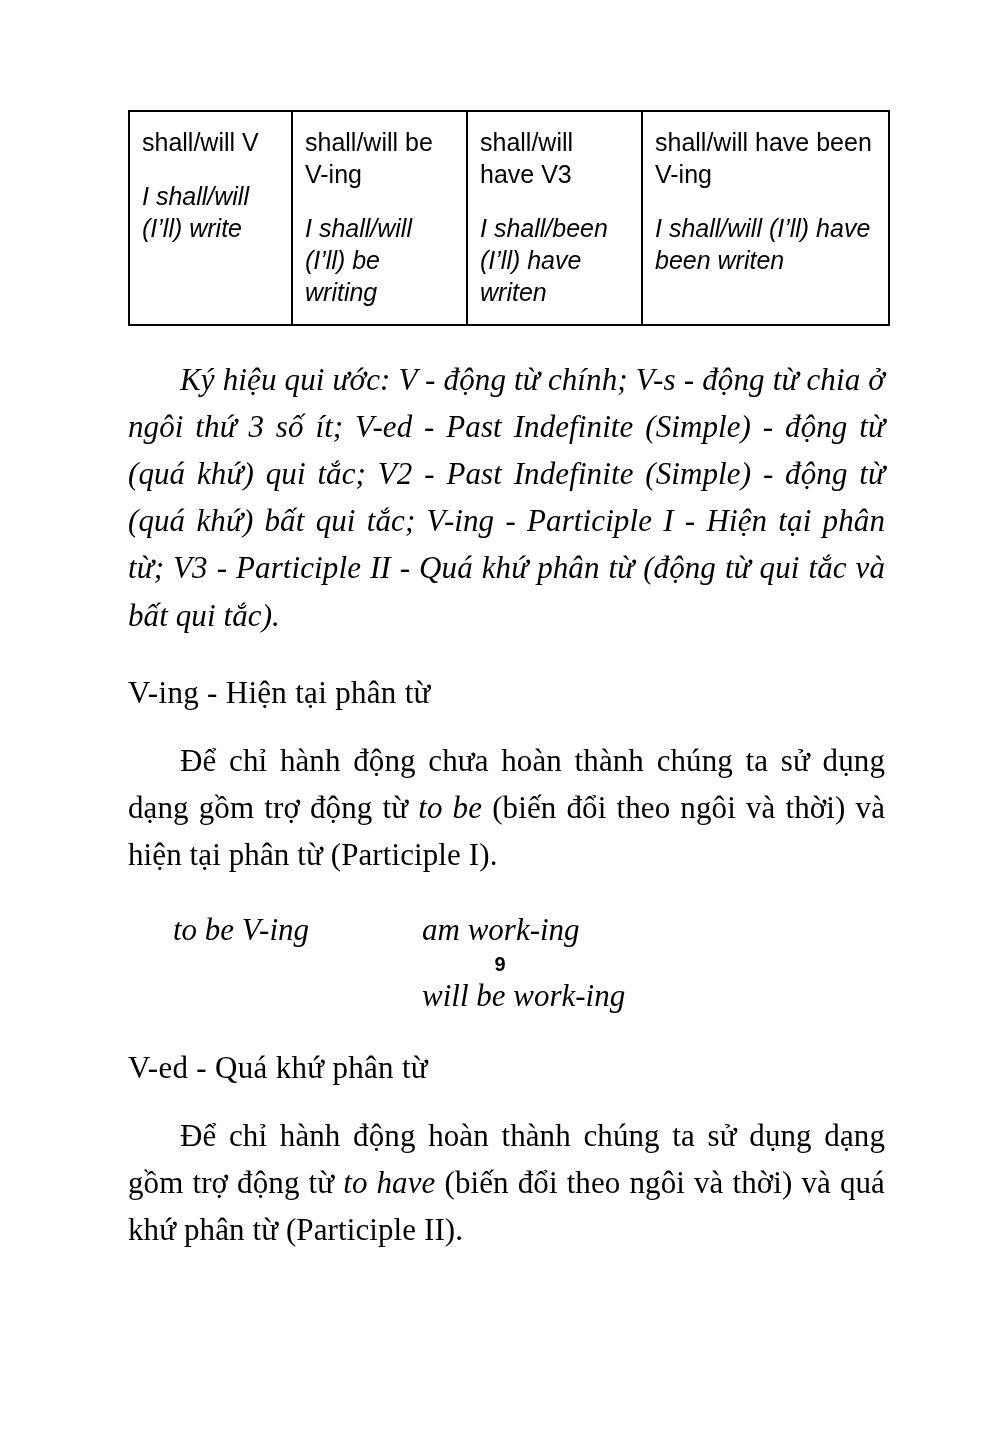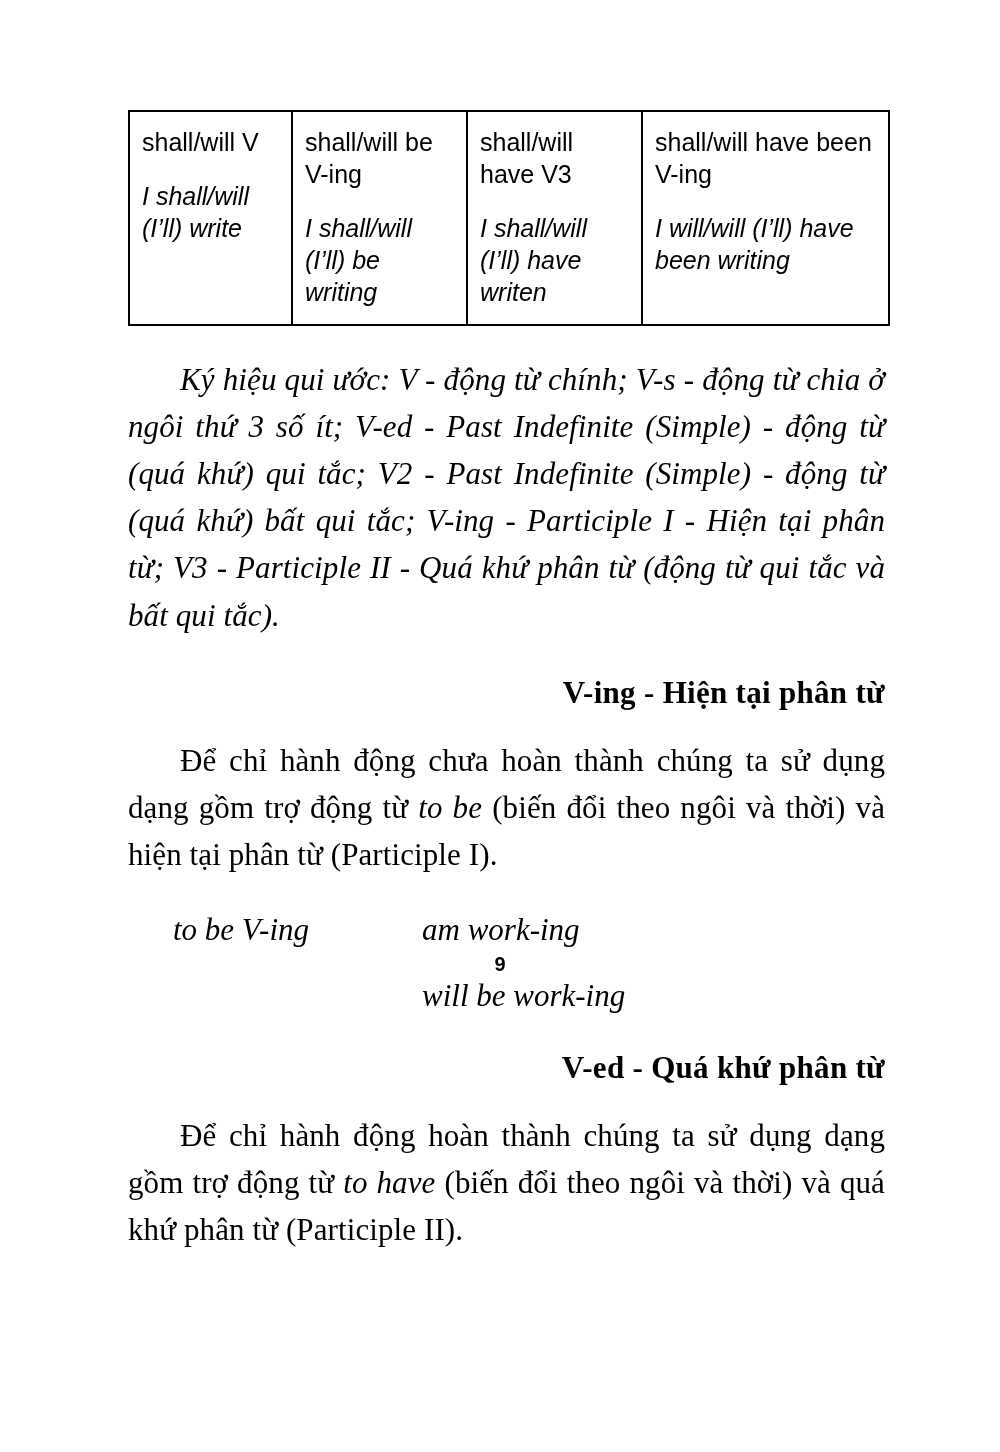--- a/index.html
+++ b/index.html
@@ -60,23 +60,23 @@
     text-indent: 52px;
     letter-spacing: 0.1px;
   }
   p.para.first {
     margin-top: 30px;
     font-style: italic;
   }
   .it { font-style: italic; }
 
   h2.heading {
-    text-align: right;
+    text-align: left;
     font-size: 31px;
-    font-weight: bold;
+    font-weight: normal;
     margin: 36px 0 6px 0;
     letter-spacing: 0.3px;
   }
 
   
   .examples {
     margin: 34px 0 0 0;
     font-style: italic;
     font-size: 31px;
   }
@@ -125,25 +125,25 @@
         <td>
           <span class="form">shall/will V</span>
           <span class="example">I shall/will (I’ll) write</span>
         </td>
         <td>
           <span class="form">shall/will be V-ing</span>
           <span class="example">I shall/will (I’ll) be writing</span>
         </td>
         <td>
           <span class="form">shall/will have V3</span>
-          <span class="example">I shall/will (I’ll) have writen</span>
+          <span class="example">I shall/been (I’ll) have writen</span>
         </td>
         <td>
           <span class="form">shall/will have been V-ing</span>
-          <span class="example">I will/will (I’ll) have been writing</span>
+          <span class="example">I shall/will (I’ll) have been writen</span>
         </td>
       </tr>
     </tbody>
   </table>
 
   <p class="para first">Ký hiệu qui ước: V - động từ chính; V-s - động từ chia ở ngôi thứ 3 số ít; V-ed - Past Indefinite (Simple) - động từ (quá khứ) qui tắc; V2 - Past Indefinite (Simple) - động từ (quá khứ) bất qui tắc; V-ing - Participle I - Hiện tại phân từ; V3 - Participle II - Quá khứ phân từ (động từ qui tắc và bất qui tắc).</p>
 
   <h2 class="heading">V-ing - Hiện tại phân từ</h2>
 
   <p class="para"><span>Để chỉ hành động chưa hoàn thành chúng ta sử dụng dạng gồm trợ động từ </span><span class="it">to be</span><span> (biến đổi theo ngôi và thời) và hiện tại phân từ (Participle I).</span></p>

